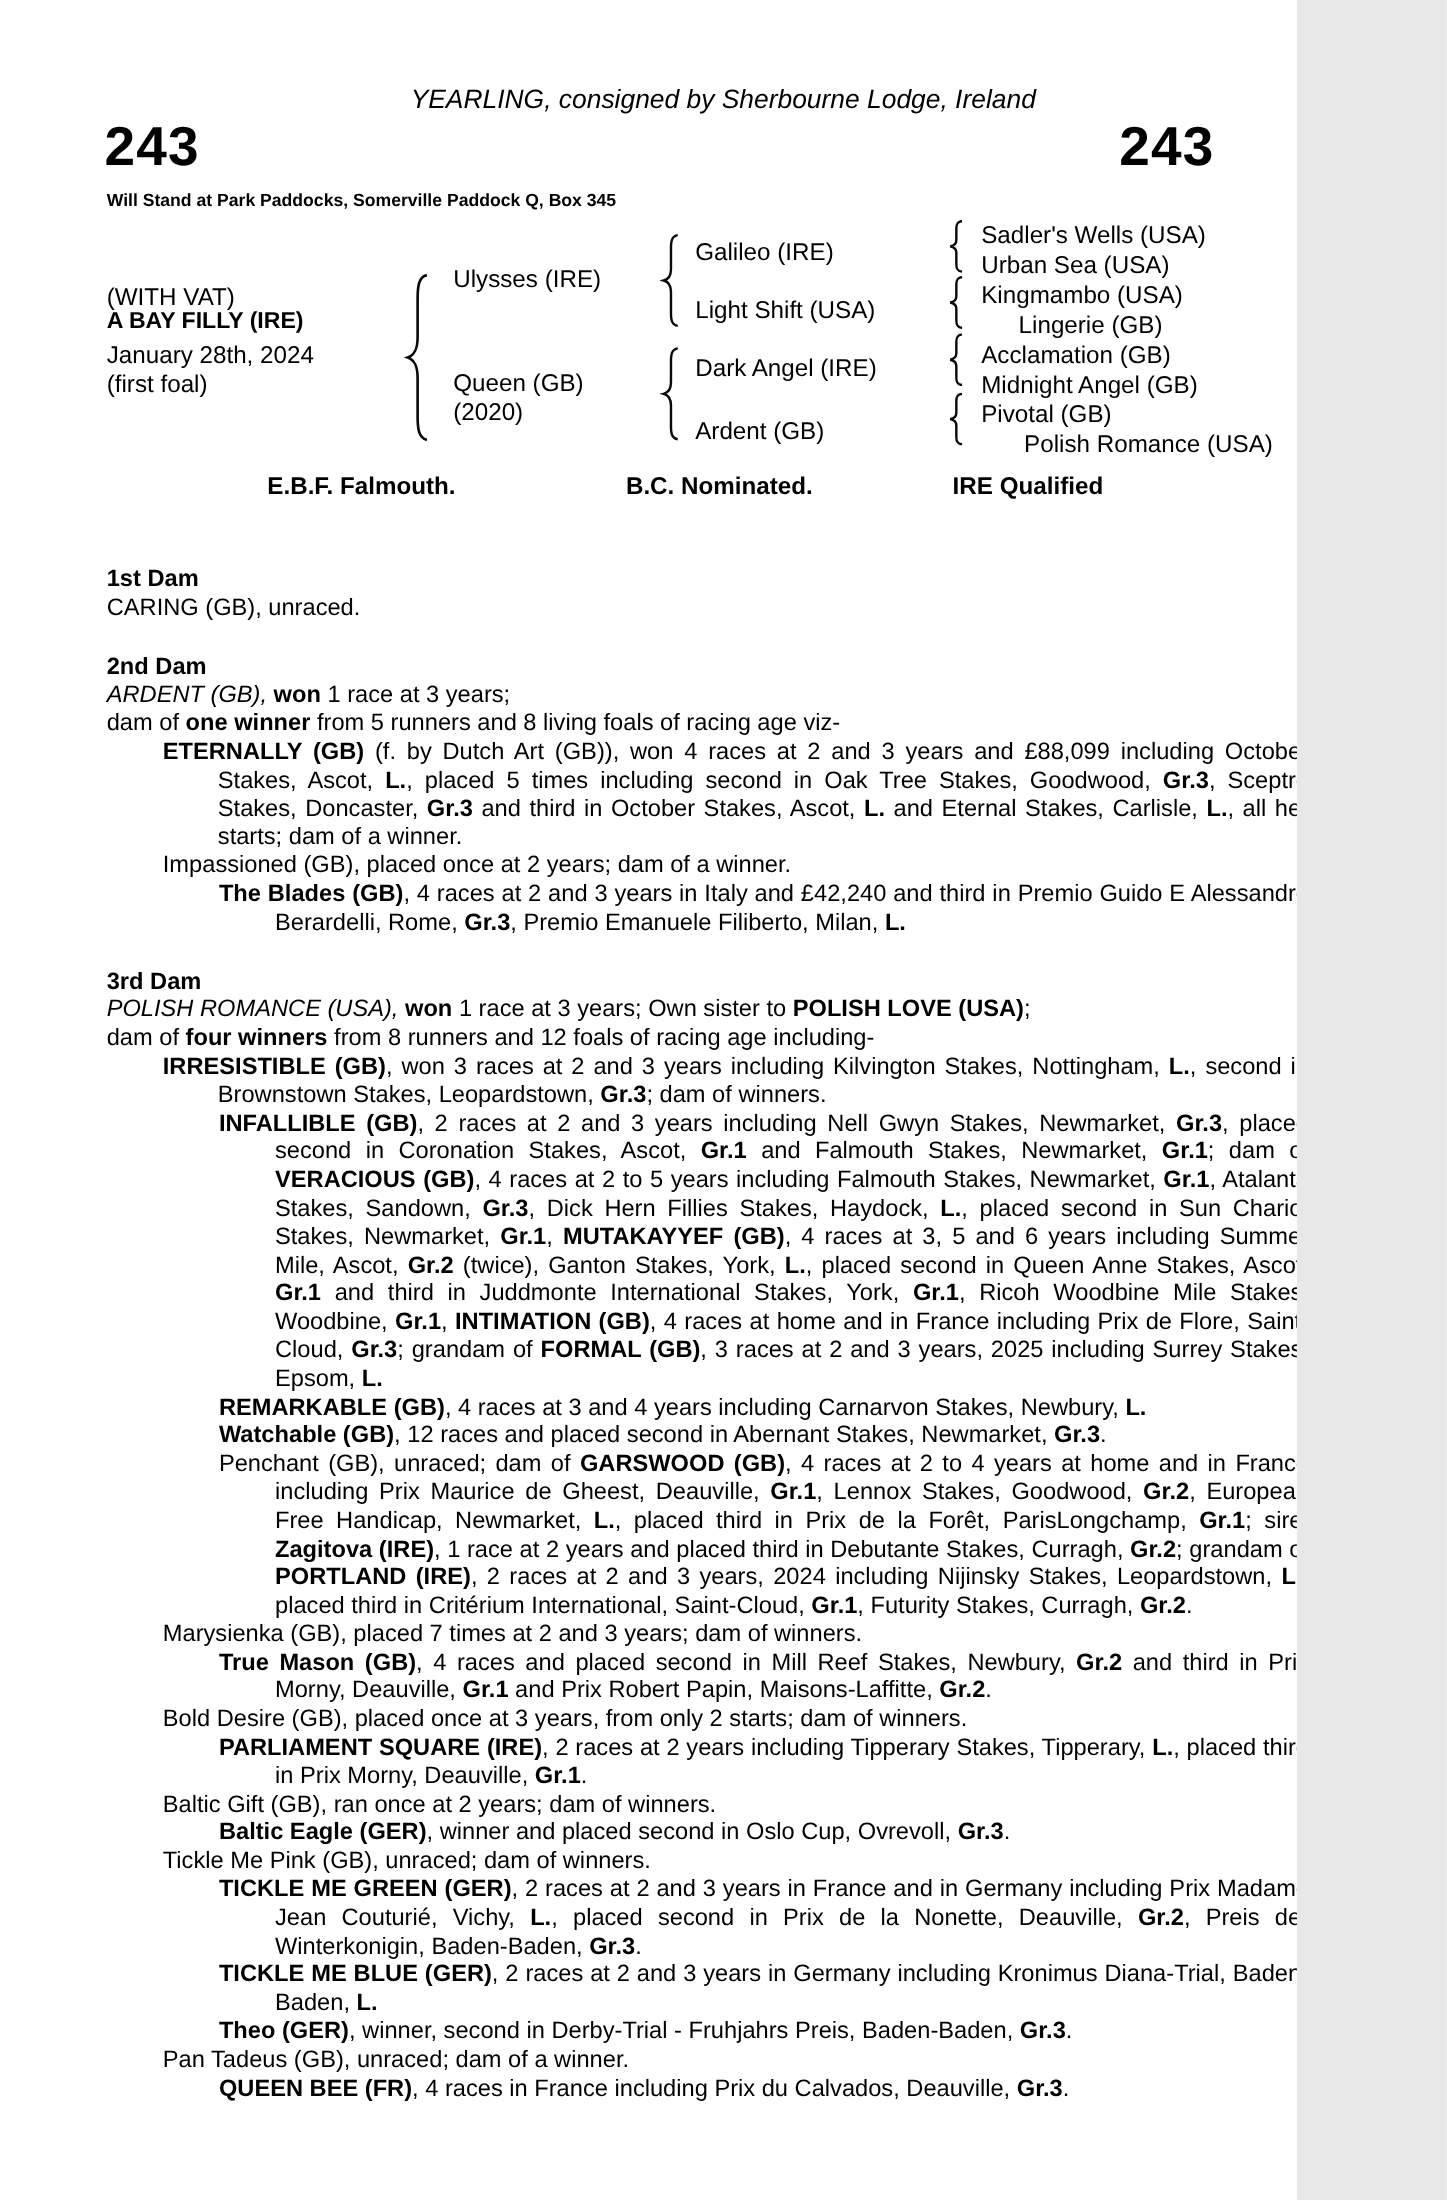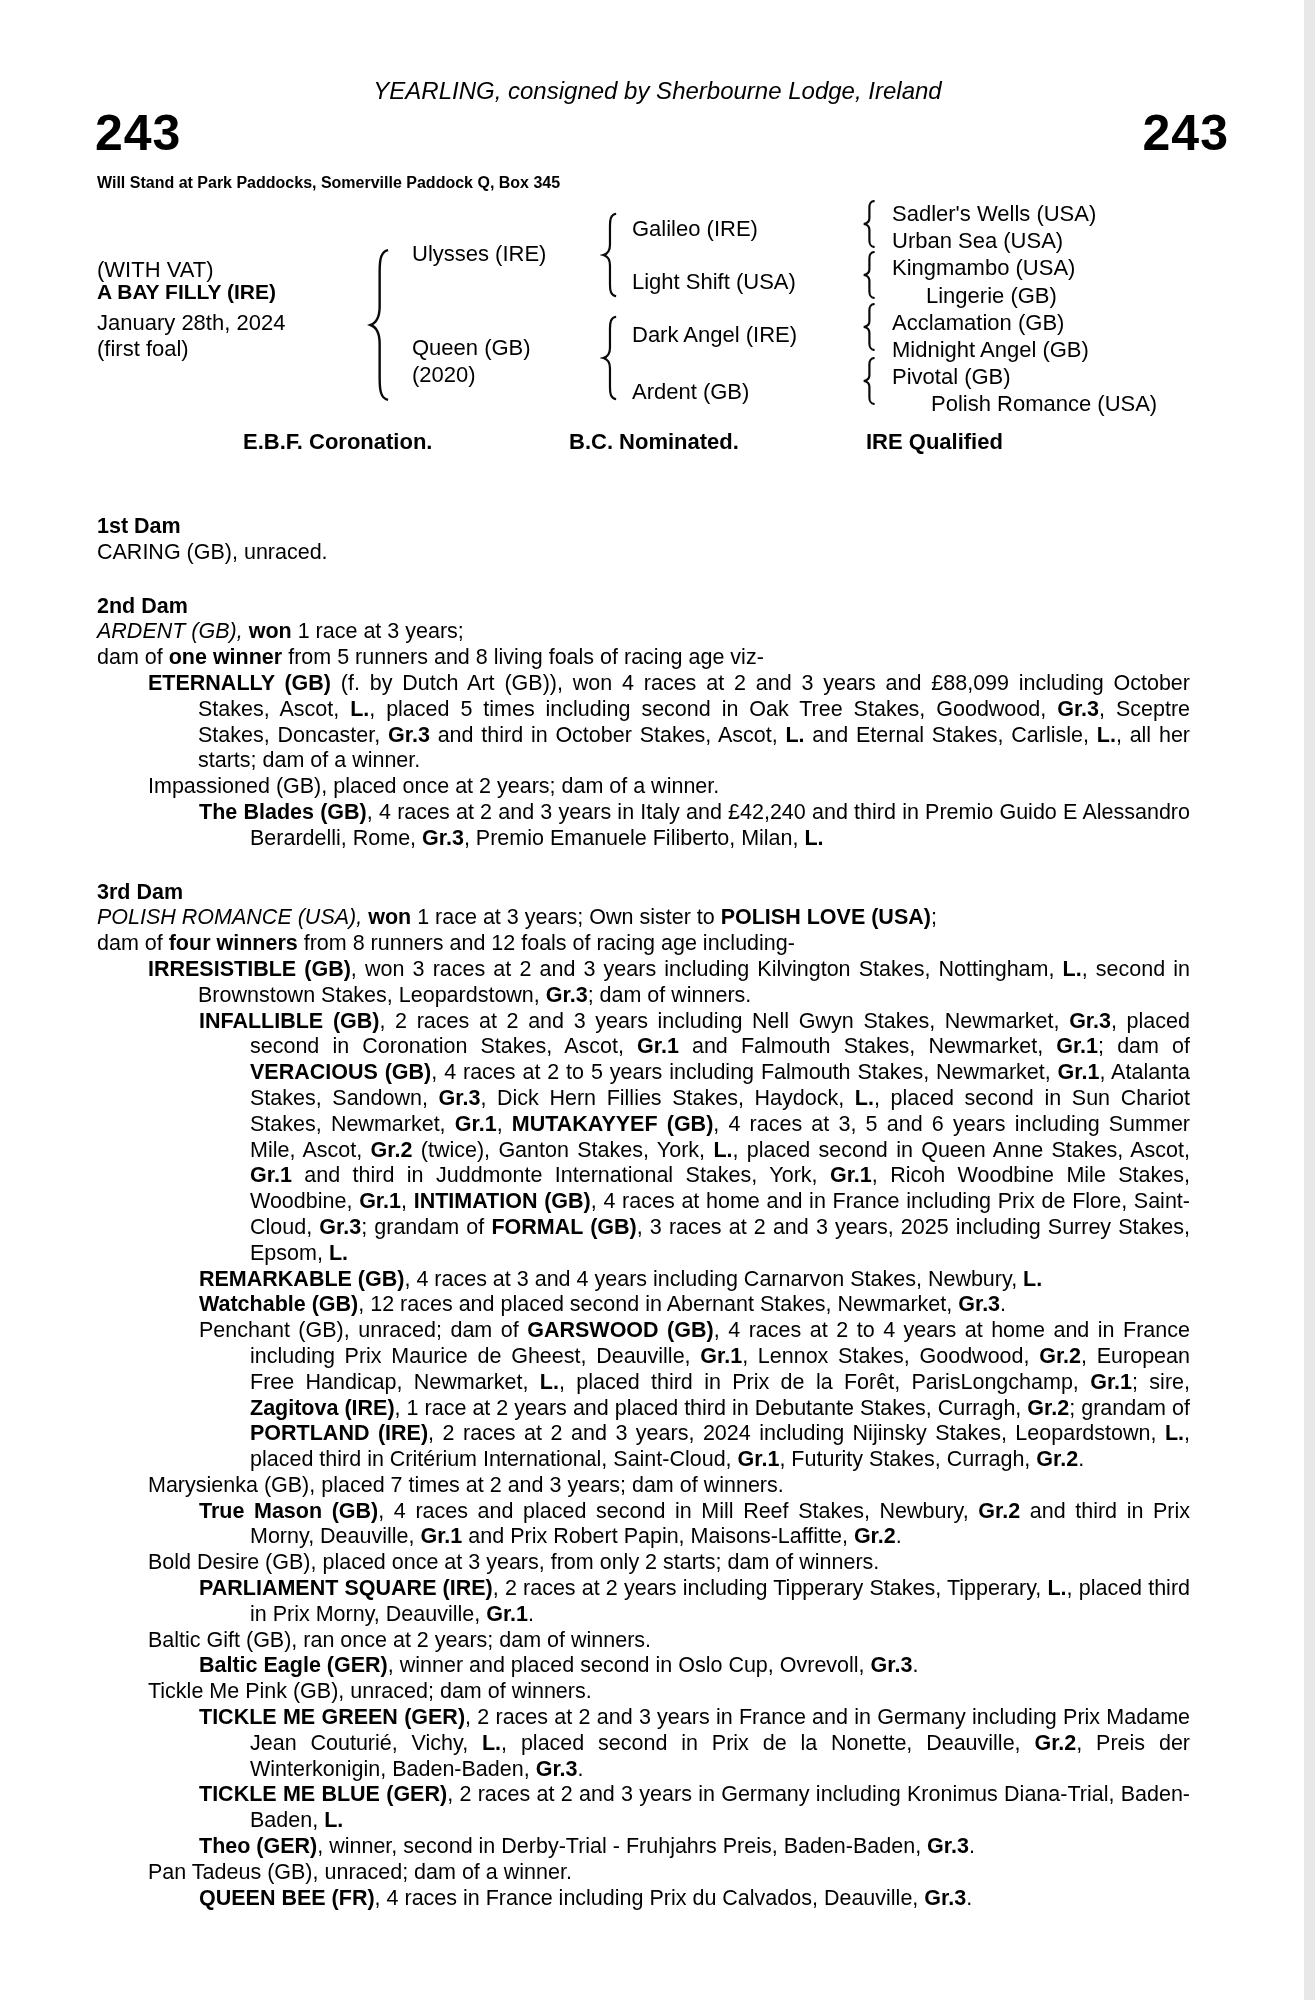--- a/index.html
+++ b/index.html
@@ -1,18 +1,18 @@
 <!DOCTYPE html>
 <html><head>
 <meta charset="utf-8">
 <style>
   html,body{margin:0;padding:0;background:#e8e8e8;}
   .page{
     position:relative;
-    width:1304px;height:2000px;
+    width:1179px;height:2000px;
     background:#ffffff;
     color:#000;
     font-family:"Liberation Sans","DejaVu Sans",sans-serif;
     overflow:hidden;
   }
   
   .consignor{
     position:absolute;top:78px;left:0;width:1315px;
     text-align:center;font-style:italic;font-size:24px;line-height:26px;
   }
@@ -117,21 +117,21 @@
     <div class="ped-abs" style="left:892px;top:39px;">Sadler's Wells (USA)</div>
     <div class="ped-abs" style="left:892px;top:66px;">Urban Sea (USA)</div>
     <div class="ped-abs" style="left:892px;top:93px;">Kingmambo (USA)</div>
     <div class="ped-abs" style="left:892px;top:121px;margin-left:34px;">Lingerie (GB)</div>
     <div class="ped-abs" style="left:892px;top:148px;">Acclamation (GB)</div>
     <div class="ped-abs" style="left:892px;top:175px;">Midnight Angel (GB)</div>
     <div class="ped-abs" style="left:892px;top:202px;">Pivotal (GB)</div>
     <div class="ped-abs" style="left:892px;top:229px;margin-left:39px;">Polish Romance (USA)</div>
 
     <div class="nominations">
-      <span class="nom" style="left:243px;">E.B.F. Coronation.</span>
+      <span class="nom" style="left:243px;">E.B.F. Falmouth.</span>
       <span class="nom" style="left:569px;">B.C. Nominated.</span>
       <span class="nom" style="left:866px;">IRE Qualified</span>
     </div>
   </div>
 
   <div class="body">
       <section class="dam-section">
         <div class="dam-heading">1st Dam</div>
         <div class="para lvl0"><span>CARING (GB), unraced.</span></div>
       </section>

